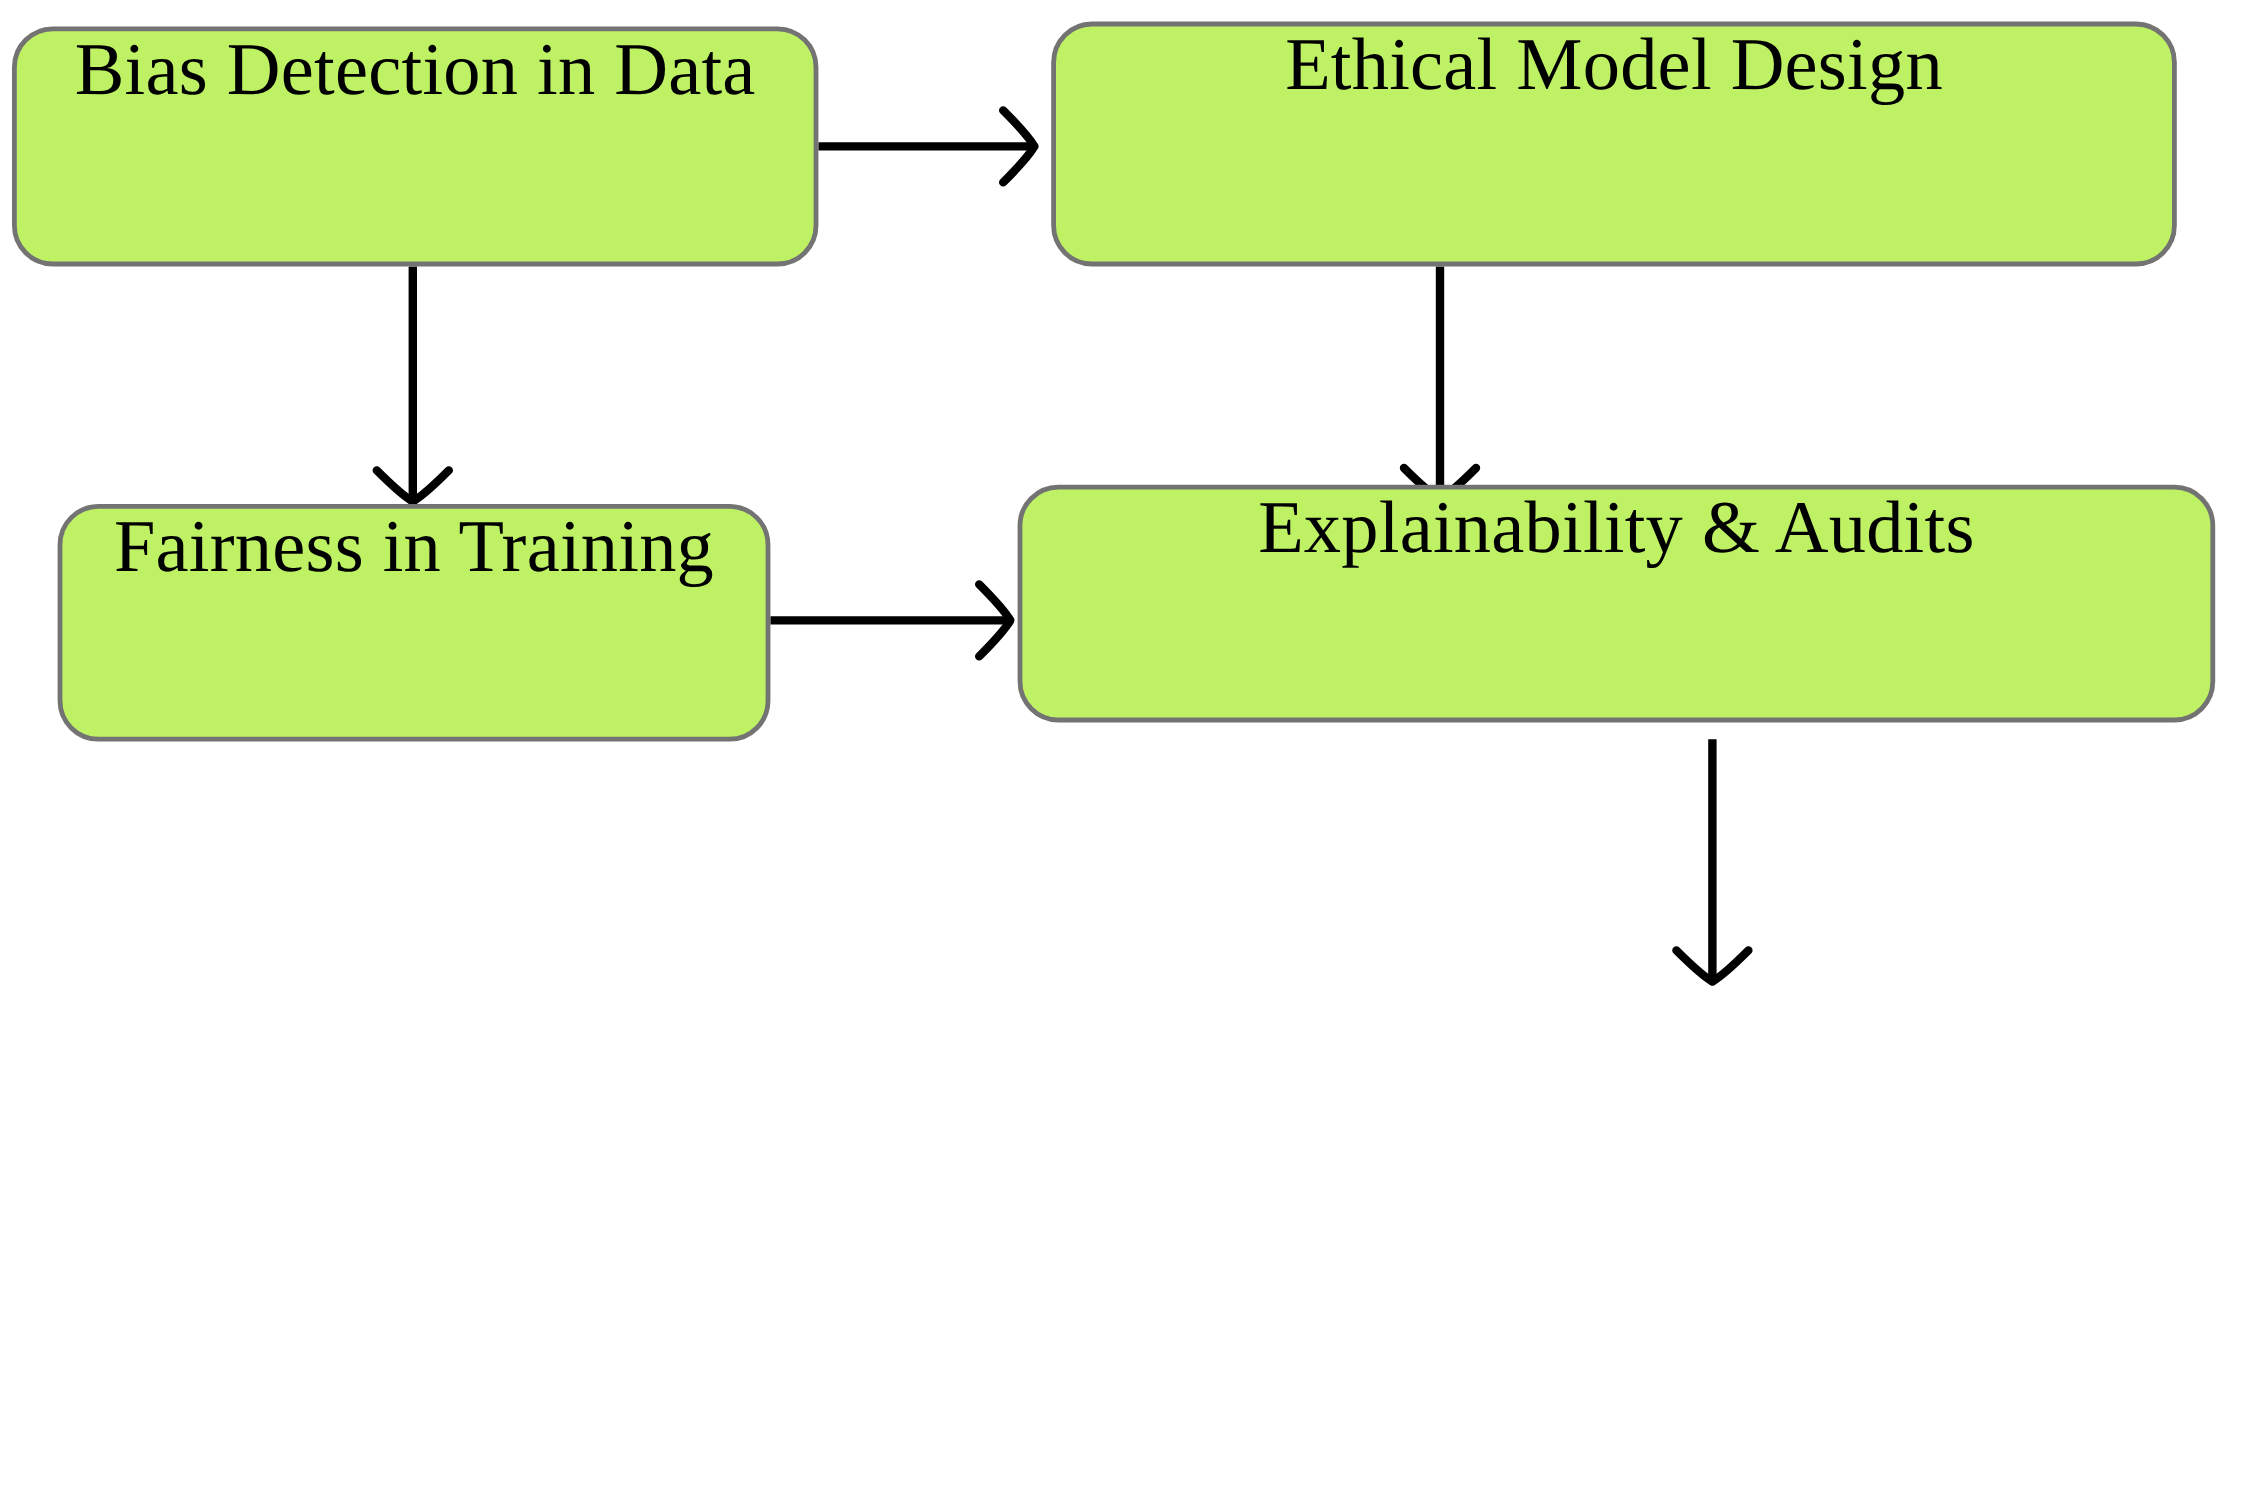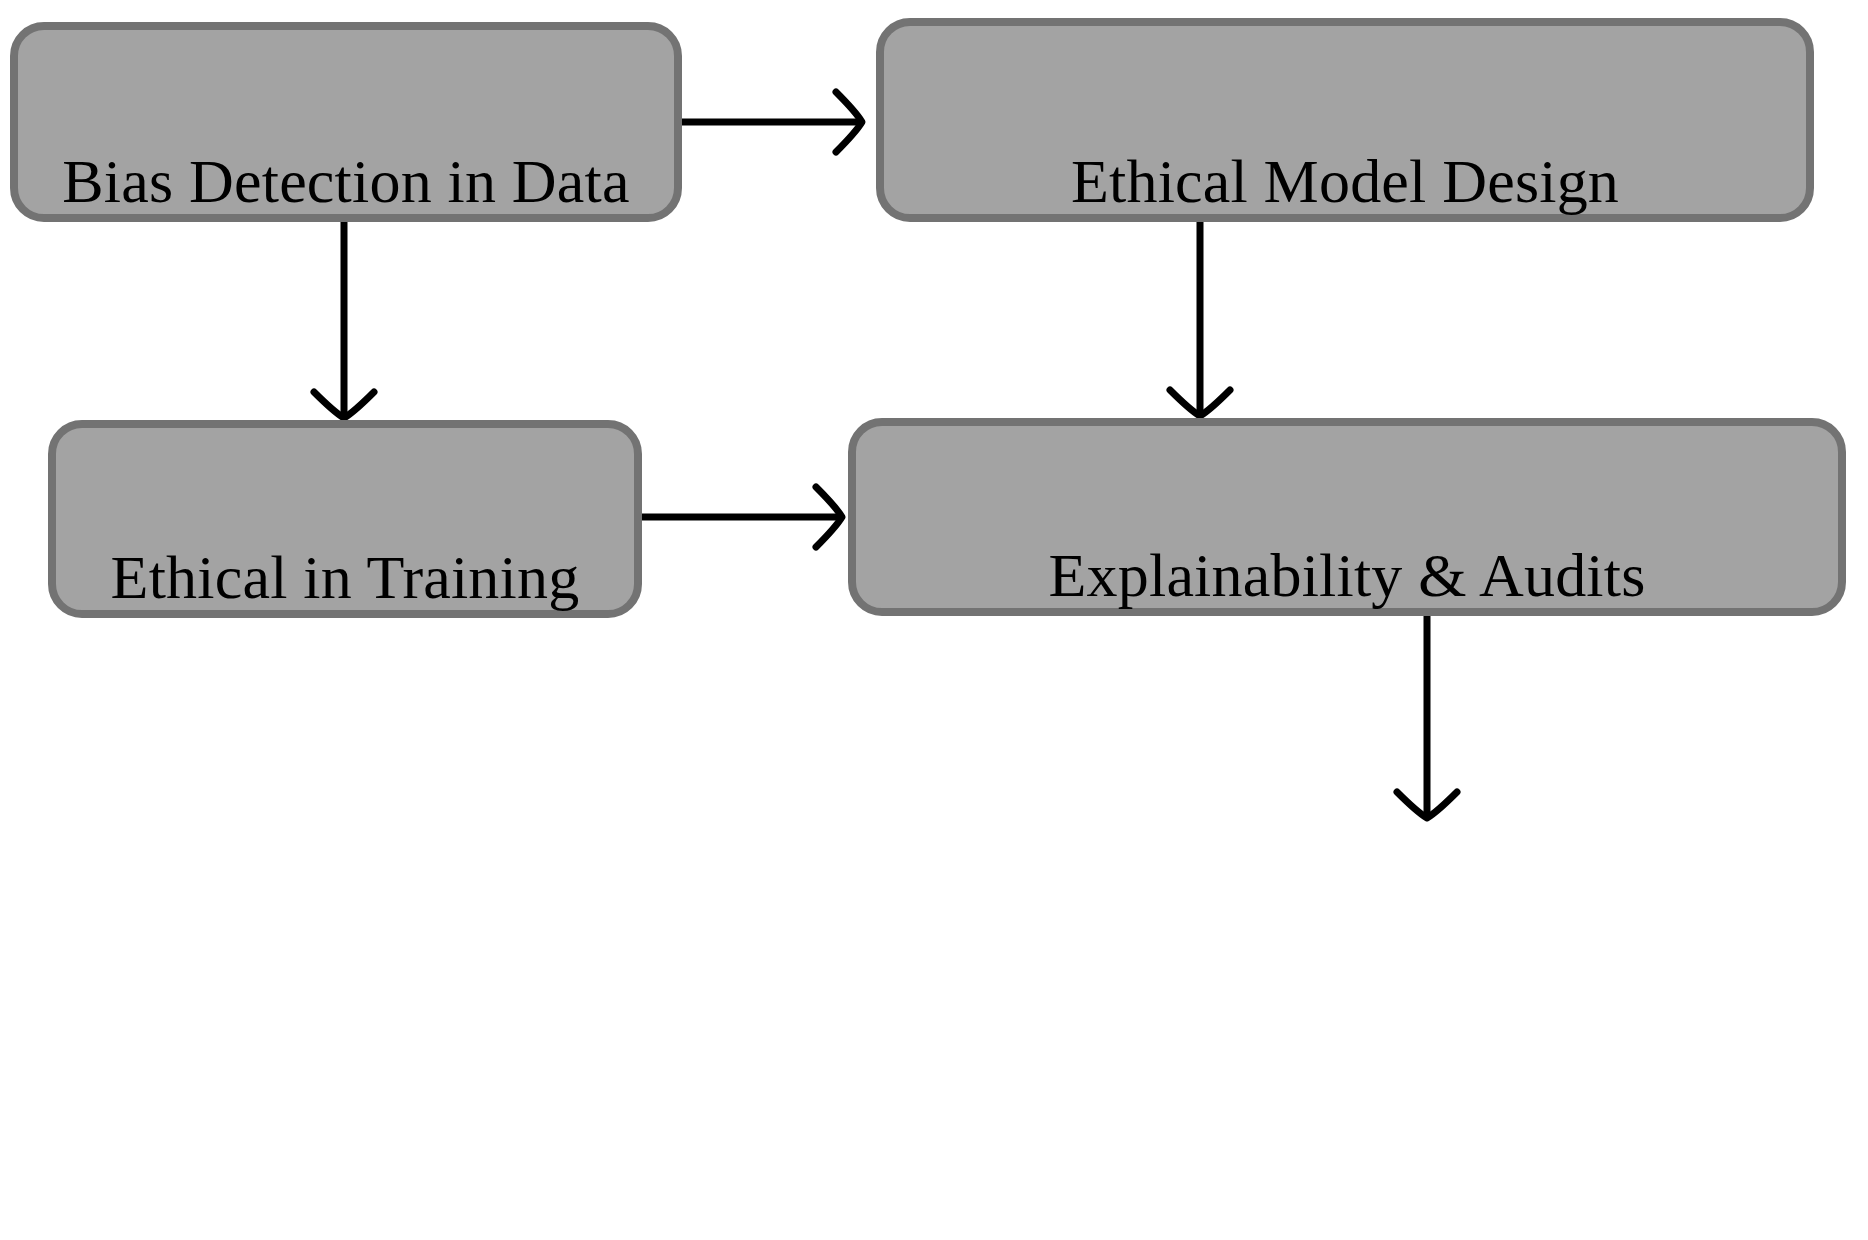--- a/index.html
+++ b/index.html
@@ -11,25 +11,25 @@
     position: relative;
     width: 1868px;
     height: 1240px;
     background: #ffffff;
     overflow: hidden;
     font-family: "Liberation Serif", "DejaVu Serif", serif;
   }
   .node {
     position: absolute;
     box-sizing: border-box;
-    border: 8px solid #737373;
+    border: 4px solid #737373;
     border-radius: 34px;
-    background: #a3a3a3;
+    background: #bef264;
     display: flex;
-    align-items: flex-end;
+    align-items: flex-start;
     justify-content: center;
   }
   .node-label {
     font-family: "Liberation Serif", "DejaVu Serif", serif;
     font-size: 62px;
     line-height: 1.05;
     color: #000000;
     white-space: nowrap;
     letter-spacing: 0.2px;
   }
@@ -83,21 +83,21 @@
 
   <div class="node" id="node-0" style="left:10px; top:22px; width:672px; height:200px;">
     <span class="node-label">Bias Detection in Data</span>
   </div>
 
   <div class="node" id="node-1" style="left:876px; top:18px; width:938px; height:204px;">
     <span class="node-label">Ethical Model Design</span>
   </div>
 
   <div class="node" id="node-2" style="left:48px; top:420px; width:594px; height:198px;">
-    <span class="node-label">Ethical in Training</span>
+    <span class="node-label">Fairness in Training</span>
   </div>
 
-  <div class="node" id="node-3" style="left:848px; top:418px; width:998px; height:198px;">
+  <div class="node" id="node-3" style="left:848px; top:404px; width:998px; height:198px;">
     <span class="node-label">Explainability &amp; Audits</span>
   </div>
 
 
 </div>
 
 </body></html>

